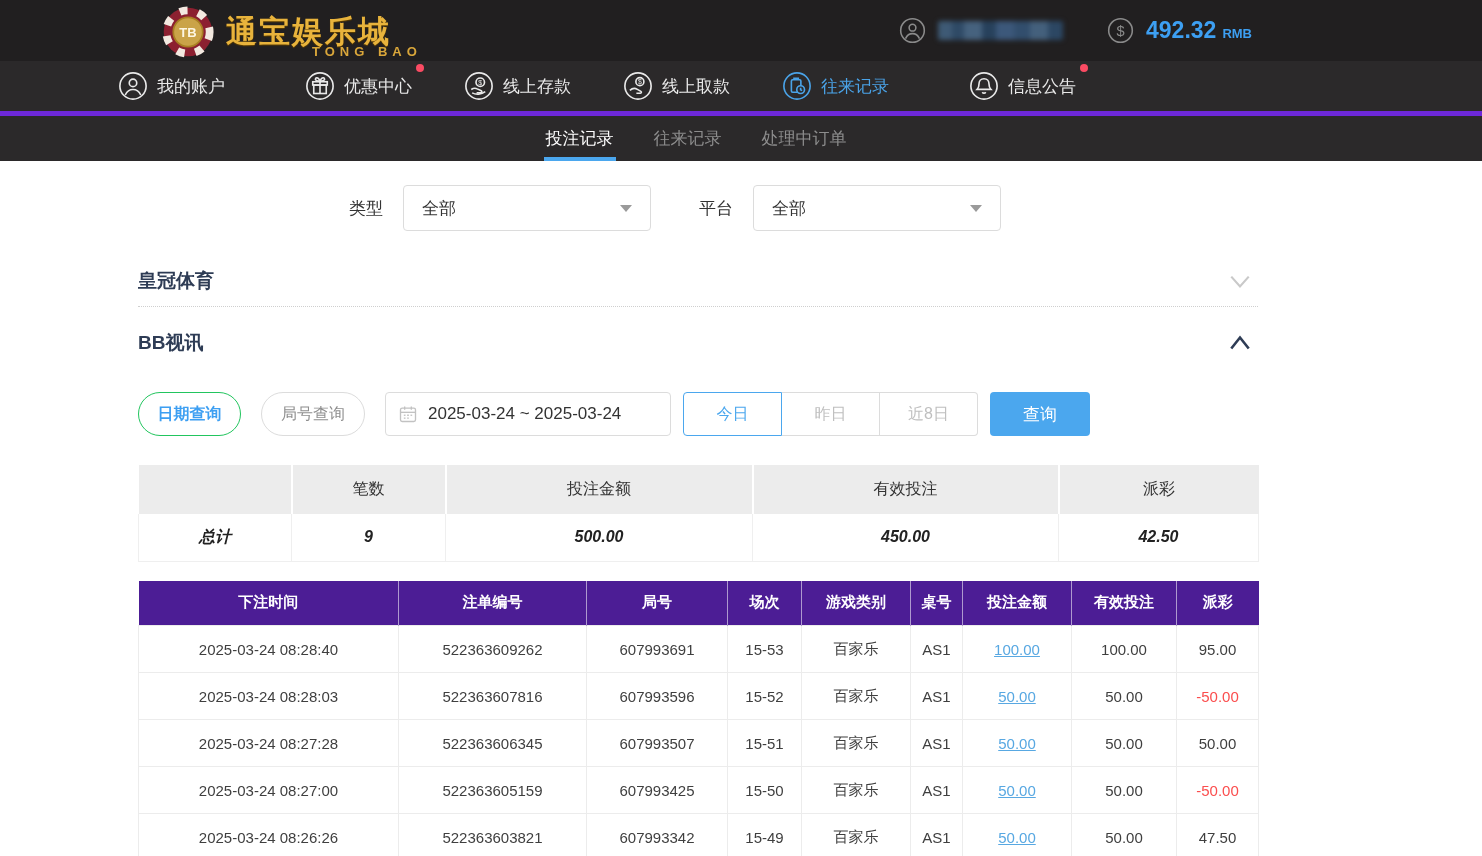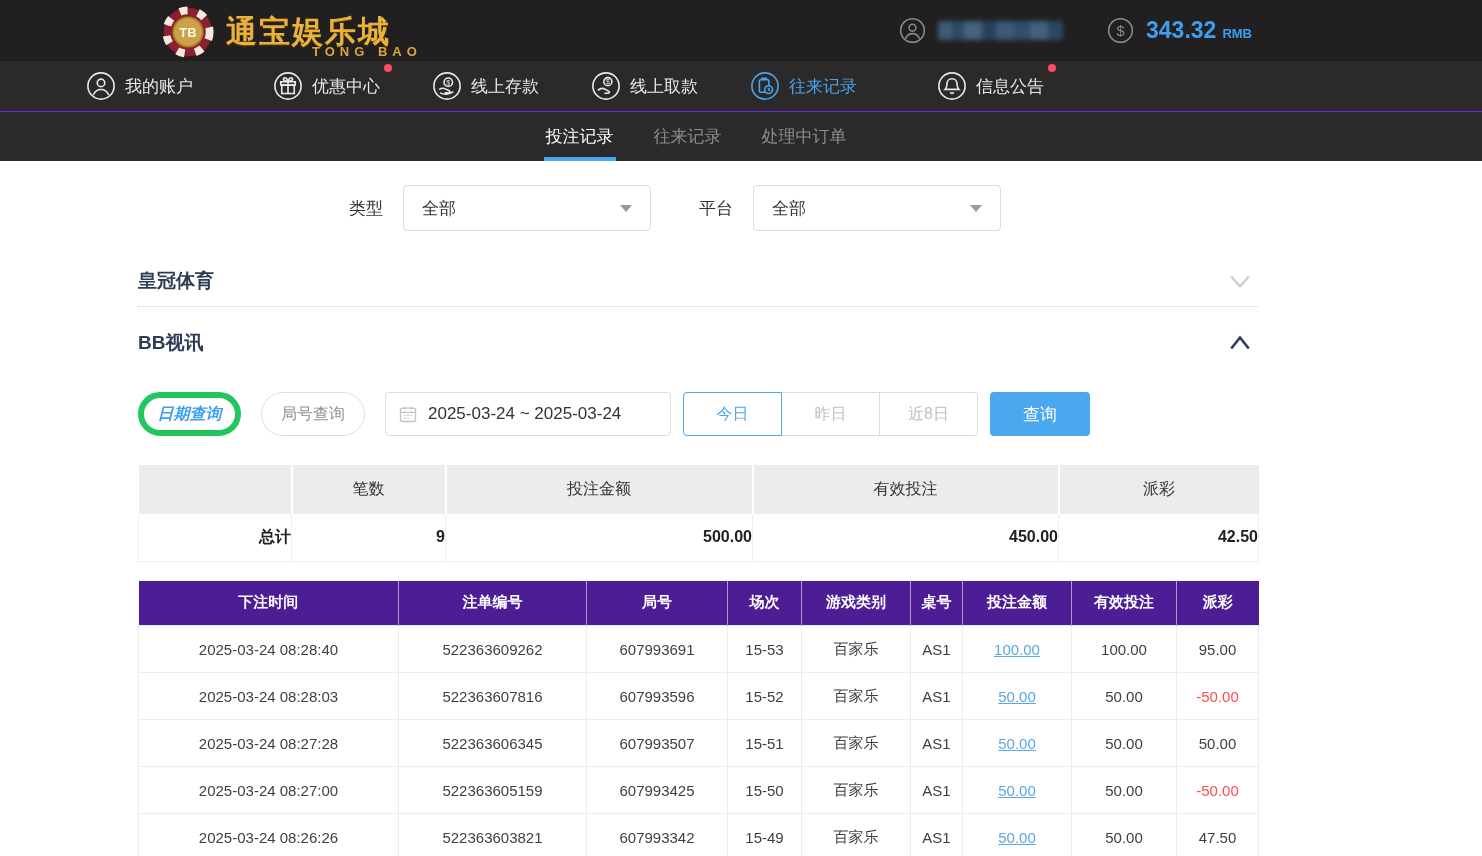--- a/index.html
+++ b/index.html
@@ -21,31 +21,31 @@
     background:linear-gradient(90deg,#3e5a75 0 14px,#2f4a66 14px 26px,#46627e 26px 44px,
       #27415c 44px 58px,#3c587a 58px 76px,#324e6d 76px 92px,#44607c 92px 110px,#2c4763 110px 125px);
     filter:blur(2.5px); }
   .balance { display:flex; align-items:baseline; margin-left:44px; }
   .balance .round-icon { align-self:center; }
   .balance-amt { font-size:23px; font-weight:bold; color:#3d9ff2; margin-left:12px; }
   .balance-cur { font-size:13px; font-weight:bold; color:#3d9ff2; margin-left:6px; }
 
   
   .mainnav { height:50px; background:#2b292a; display:flex; align-items:center;
-    padding-left:86px; gap:52px; }
+    padding-left:118px; gap:52px; }
   .nav-item { display:flex; align-items:center; gap:9px; position:relative;
     color:#e9e9e9; font-size:17px; cursor:pointer; }
   .nav-item.extra-gap { margin-left:28px; }
   .nav-item.active { color:#4aa3e8; }
   .nav-ic { width:30px; height:30px; display:block; }
   .dot { position:absolute; top:-7px; right:-12px; width:8px; height:8px;
     border-radius:50%; background:#fb4b63; }
 
   
-  .subnav { height:50px; background:#2b292a; border-top:1px solid #6d28d9;
+  .subnav { height:50px; background:#2b292a; border-top:5px solid #6d28d9;
     display:flex; align-items:stretch; justify-content:center; }
   .subnav-inner { display:flex; gap:36px; transform:translateX(-45px); }
   .subtab { display:flex; align-items:center; font-size:17px; color:#8d8d8d;
     position:relative; cursor:pointer; padding:0 2px; }
   .subtab.active { color:#fff; }
   .subtab.active::after { content:""; position:absolute; left:0; right:0; bottom:0;
     height:4px; background:#4ba7ee; }
 
   
   .content { background:#fff; }
@@ -62,21 +62,21 @@
     justify-content:space-between; cursor:pointer; }
   .section-row.first { margin-top:24px; height:52px; border-bottom:1px dotted #cfcfcf; }
   .section-row.second { height:72px; }
   .section-title { font-size:19px; font-weight:bold; color:#2e3c55; }
   .chev { width:24px; height:22px; margin-right:6px; }
 
   
   .querybar { margin:13px 0 0 138px; display:flex; align-items:center; height:44px; }
   .pill { height:44px; border-radius:22px; display:flex; align-items:center;
     justify-content:center; font-size:16px; cursor:pointer; background:#fff; }
-  .pill.date-q { width:103px; border:6px solid #22c55e; color:#3d9ff2; font-weight:bold;font-style:italic; }
+  .pill.date-q { width:103px; border:1px solid #22c55e; color:#3d9ff2; font-weight:bold; }
   .pill.round-q { width:104px; border:1px solid #dcdcdc; color:#8f8f8f; margin-left:20px; }
   .datebox { width:286px; height:44px; border:1px solid #dcdcdc; border-radius:4px;
     display:flex; align-items:center; padding:0 12px; margin-left:20px; cursor:pointer; }
   .cal-ic { width:20px; height:20px; color:#c2c2c2; flex:none; }
   .datebox span { font-size:17px; color:#333; margin-left:10px; white-space:nowrap; }
   .btn-group { display:flex; margin-left:12px; }
   .qbtn { width:99px; height:44px; background:#fff; border:1px solid #dcdcdc;
     font-size:16px; color:#bfbfbf; display:flex; align-items:center; justify-content:center;
     cursor:pointer; }
   .qbtn:first-child { border-radius:4px 0 0 4px; }
@@ -86,22 +86,22 @@
   .qbtn.active { border:1px solid #4ba7ee; color:#4ba7ee; }
   .search-btn { width:100px; height:44px; margin-left:12px; background:#4ba7ee;
     color:#fff; font-size:17px; border:none; border-radius:4px; cursor:pointer; }
 
   
   table { border-collapse:collapse; table-layout:fixed; }
   .summary { width:1120px; margin:29px 0 0 138px; }
   .summary th { height:49px; background:#ececec; font-size:16px; font-weight:normal;
     color:#333; border-right:2px solid #fff; }
   .summary th:last-child { border-right:none; }
-  .summary td { height:47px; text-align:right; font-size:16px; font-weight:600;
-    color:#222; border:1px solid #efefef; border-top:none; }
+  .summary td { height:47px; text-align:center; font-size:16px; font-weight:600;
+    color:#222; border:1px solid #efefef; border-top:none;font-style:italic; }
 
   
   .bets { width:1120px; margin:19px 0 0 138px; }
   .bets th { height:45px; background:#4c1d95; color:#fff; font-size:15px;
     border-right:1px solid rgba(255,255,255,.55); }
   .bets th:last-child { border-right:none; }
   .bets td { height:47px; text-align:center; font-size:15px; color:#3f3f3f;
     border:1px solid #ececec; background:#fff; }
   .bets td.neg { color:#fb4e4e; }
   .cell-link { color:#58a8e2; text-decoration:underline; cursor:pointer; }
@@ -128,21 +128,21 @@
       <circle cx="12" cy="12" r="10.5"></circle>
         <circle cx="12" cy="9.5" r="3"></circle>
       <path d="M5.8 19.2c1.4-3 3.6-4.4 6.2-4.4s4.8 1.4 6.2 4.4"></path>
     </svg>
     <span class="user-blur"></span>
     <div class="balance">
       <svg class="round-icon" viewBox="0 0 24 24" fill="none" stroke="currentColor" stroke-width="1.4">
         <circle cx="12" cy="12" r="10.5"></circle>
         <text x="12" y="16.8" text-anchor="middle" font-size="13" fill="currentColor" stroke="none">$</text>
       </svg>
-      <span class="balance-amt">343.32</span>
+      <span class="balance-amt">492.32</span>
       <span class="balance-cur">RMB</span>
     </div>
   </div>
 </div>
 
 <div class="mainnav">
   <div class="nav-item">
     <svg class="nav-ic" viewBox="0 0 24 24" fill="none" stroke="currentColor" stroke-width="1.3">
       <circle cx="12" cy="12" r="10.5"></circle>
         <circle cx="12" cy="9.5" r="3"></circle>

